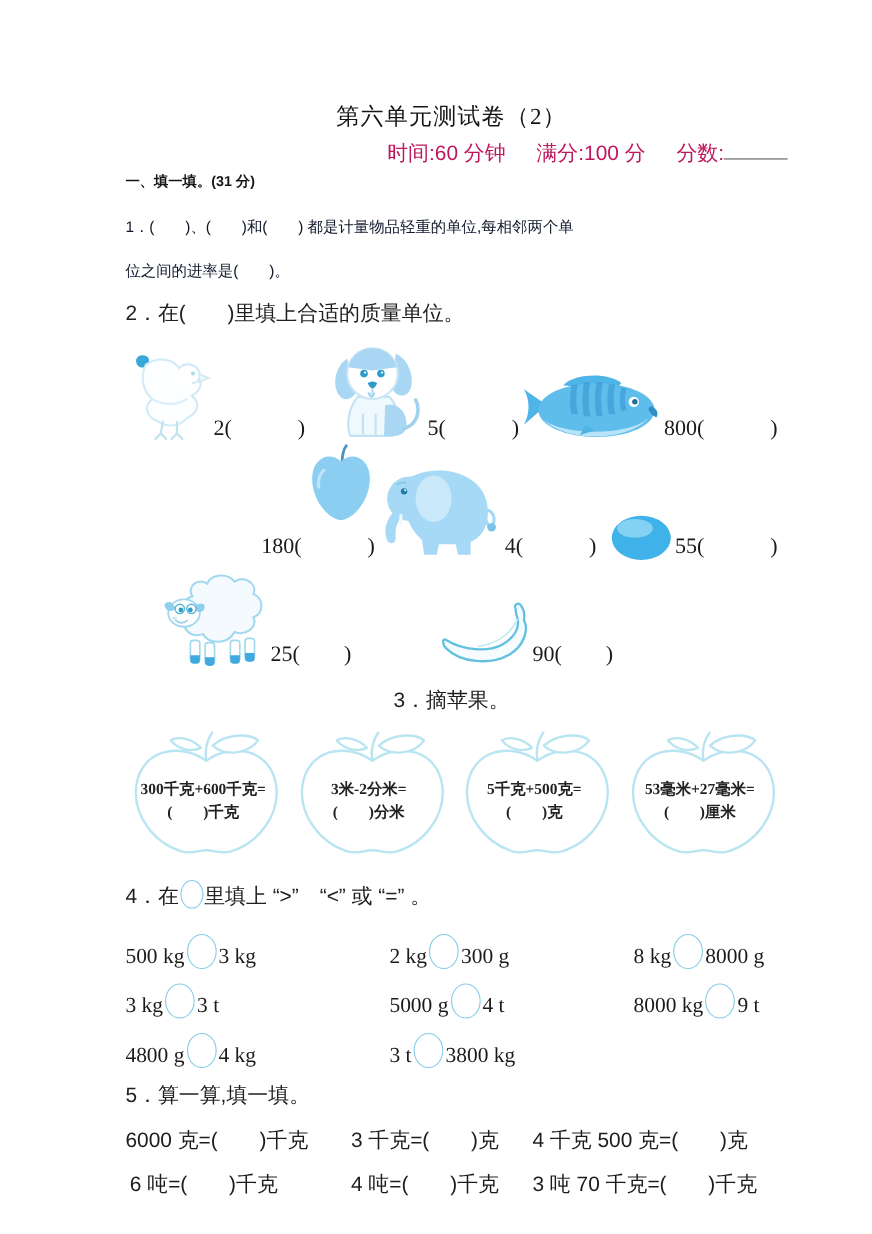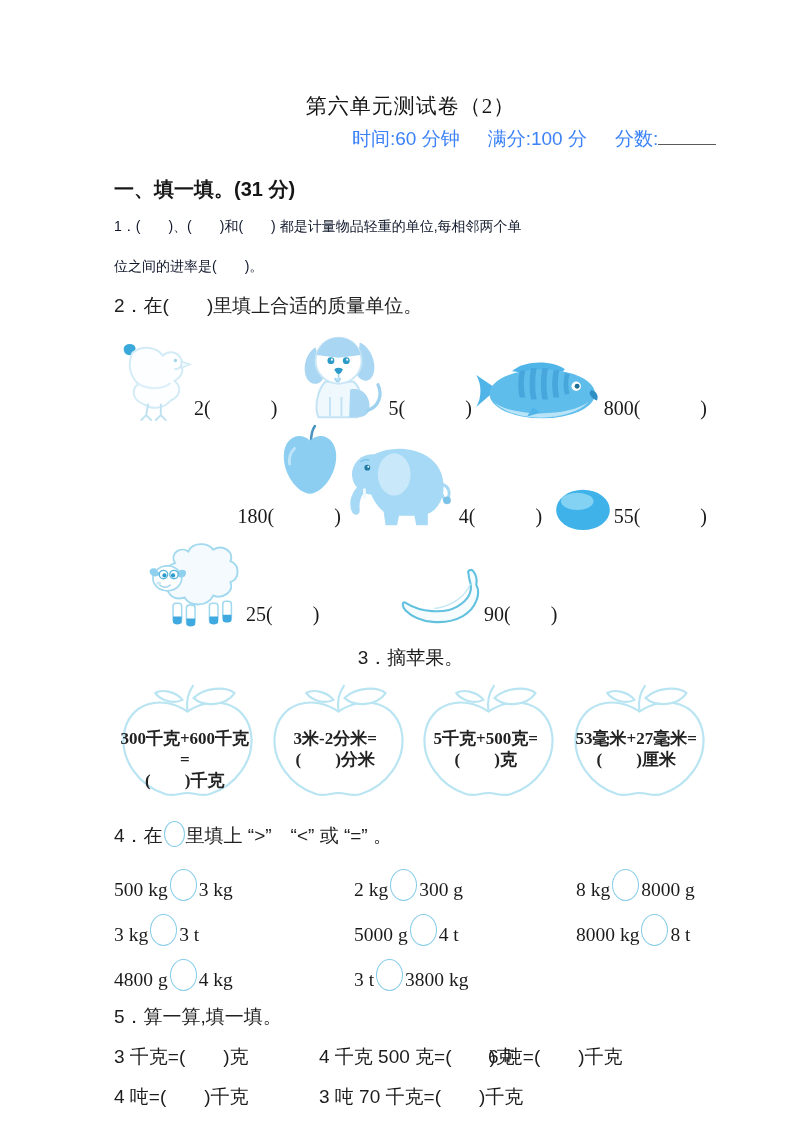--- a/index.html
+++ b/index.html
@@ -8,29 +8,29 @@
     font-family:"Liberation Sans", sans-serif; color:#1f1f1f;
   }
   .page { box-sizing:border-box; width:793px; height:1122px; padding:92px 86px 0 114px; }
 
   .title {
     text-align:center; font-family:"Liberation Serif", serif;
     font-size:21px; letter-spacing:1px; color:#151515; height:28px;
   }
   .meta-line {
     margin-top:6px; margin-left:238px; font-size:19px; height:30px;
-    color:#3b82f6; white-space:nowrap;
+    color:#be185d; white-space:nowrap;
   }
   .meta-line .seg { margin-right:28px; }
   .score-underline {
     display:inline-block; width:58px; height:14px;
     border-bottom:1.6px solid #5a5a5a; vertical-align:baseline;
   }
 
-  .sec-heading { margin-top:20px; font-size:20px; font-weight:bold; height:30px; color:#161616; }
+  .sec-heading { margin-top:0; font-size:13px; font-weight:bold; height:30px; color:#161616; }
   .q-line { font-size:14px; line-height:40px; color:#0f172a; }
   .q-heading { font-size:19px; line-height:40px; color:#202020; }
 
   .animal-row { display:flex; align-items:flex-end; }
   .animal-cell { display:flex; align-items:flex-end; }
   .animal-label {
     font-family:"Liberation Serif", serif; font-size:20px;
     white-space:nowrap; padding-bottom:6px; margin-left:2px; color:#1a1a1a;
   }
   .row1 { height:100px; margin-top:2px; }
@@ -42,21 +42,21 @@
   .row3 { height:94px; margin-top:4px; }
   .row3 .c1 { margin-left:34px; width:250px; }
 
   .q3-heading { margin-top:4px;text-align:center; }
   .apples-row { display:flex; gap:9px; margin-top:4px; height:124px; }
   .apple-card { position:relative; width:147px; height:122px; }
   .apple-card svg { position:absolute; left:0; top:0; }
   .apple-text {
     position:absolute; left:6px; right:6px; top:46px; text-align:center;
     font-family:"Liberation Serif", serif; font-weight:bold;
-    font-size:17px; line-height:21px; color:#222;
+    font-size:14px; line-height:21px; color:#222;
   }
 
   .q4-heading { margin-top:10px; height:40px; }
   .q4-circle {
     display:inline-block; width:19px; height:24px;
     border:1.6px solid #85ccE8; border-radius:50%;
     vertical-align:-5px; margin:0 1px;
   }
   .cmp-grid {
     display:grid; grid-template-columns:240px 222px 1fr;
@@ -328,37 +328,38 @@
         <span>3 t</span>
       </div>
     <div class="cmp-cell">
         <span>5000 g</span>
         <span class="cmp-circle"></span>
         <span>4 t</span>
       </div>
     <div class="cmp-cell">
         <span>8000 kg</span>
         <span class="cmp-circle"></span>
-        <span>8 t</span>
+        <span>9 t</span>
       </div>
     <div class="cmp-cell">
         <span>4800 g</span>
         <span class="cmp-circle"></span>
         <span>4 kg</span>
       </div>
     <div class="cmp-cell">
         <span>3 t</span>
         <span class="cmp-circle"></span>
         <span>3800 kg</span>
       </div>
   </div>
 
   <div class="q-heading q5-heading">5．算一算,填一填。</div>
 
   <div class="conv-grid">
+    <div class="conv-cell">6000 克=(　　)千克</div>
     <div class="conv-cell">3 千克=(　　)克</div>
     <div class="conv-cell">4 千克 500 克=(　　)克</div>
     <div class="conv-cell indent">6 吨=(　　)千克</div>
     <div class="conv-cell">4 吨=(　　)千克</div>
     <div class="conv-cell">3 吨 70 千克=(　　)千克</div>
   </div>
 
 </div>
 
 </body></html>

